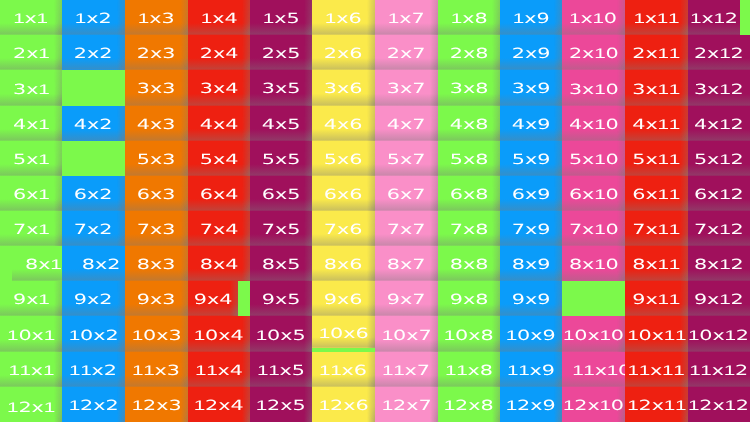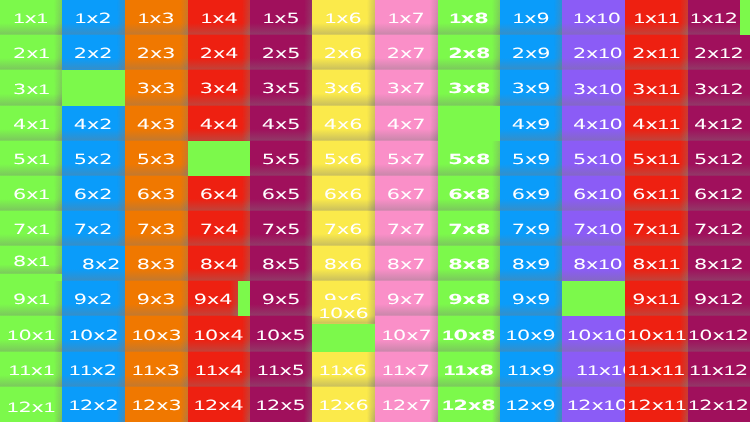--- a/index.html
+++ b/index.html
@@ -27,23 +27,23 @@
        transform:scaleX(1.48) translateY(.85px);filter:blur(.2px);}
   .lbl > i > u{text-decoration:none;font-family:"Liberation Sans",sans-serif;
        margin-left:-.15px;margin-right:-.15px;}
   .c1{background:#7cf94b;}
   .c2{background:#0a9cfa;}
   .c3{background:#f07800;text-align:center;}
   .c4{background:#ee2011;}
   .c5{background:#a0105c;}
   .c6{background:#fbea4b;}
   .c7{background:#fa8fc8;}
-  .c8{background:#7cf94b;font-weight:bold;}
+  .c8{background:#7cf94b;}
   .c9{background:#0a9cfa;}
-  .c10{background:#8b5cf6;padding-left:8px;}
+  .c10{background:#ec4899;}
   .c11{background:#ee2011;}
   .c12{background:#a0105c;}
 </style>
 </head>
 <body>
 
 <div id="grid">
 <div class="cell c1" style="left:0px;top:0px;width:62px;height:35px">
       <div class="shade sb"></div>
       <div class="vedge vr"></div>
@@ -328,20 +328,27 @@
         <i>4x6</i>
       </div>
     </div>
 <div class="cell c7" style="left:375px;top:106px;width:63px;height:35px">
       <div class="shade sb"></div>
       <div class="vedge vr"></div>
       <div class="lbl">
         <i>4x7</i>
       </div>
     </div>
+<div class="cell c8" style="left:438px;top:106px;width:62px;height:35px">
+      <div class="shade sb"></div>
+      <div class="vedge vr"></div>
+      <div class="lbl">
+        <i>4x8</i>
+      </div>
+    </div>
 <div class="cell c9" style="left:500px;top:106px;width:62px;height:35px">
       <div class="shade sb"></div>
       <div class="vedge vr"></div>
       <div class="lbl">
         <i>4x9</i>
       </div>
     </div>
 <div class="cell c10" style="left:562px;top:106px;width:63px;height:35px">
       <div class="shade sb"></div>
       <div class="vedge vr"></div>
@@ -362,34 +369,34 @@
         <i>4x<u>1</u>2</i>
       </div>
     </div>
 <div class="cell c1" style="left:0px;top:141px;width:62px;height:35px">
       <div class="shade sb"></div>
       <div class="vedge vr"></div>
       <div class="lbl">
         <i>5x<u>1</u></i>
       </div>
     </div>
-<div class="cell c2" style="left:62px;top:141px;width:63px;height:35px">
-      <div class="shade sb"></div>
-      <div class="vedge vr"></div>
-      <div class="lbl">
-        <i>5x2</i>
-      </div>
-    </div>
 <div class="cell c3" style="left:125px;top:141px;width:63px;height:35px">
       <div class="shade sb"></div>
       <div class="vedge vr"></div>
       <div class="lbl">
         <i>5x3</i>
       </div>
     </div>
+<div class="cell c4" style="left:188px;top:141px;width:62px;height:35px">
+      <div class="shade sb"></div>
+      <div class="vedge vr"></div>
+      <div class="lbl">
+        <i>5x4</i>
+      </div>
+    </div>
 <div class="cell c5" style="left:250px;top:141px;width:62px;height:35px">
       <div class="shade sb"></div>
       <div class="vedge vr"></div>
       <div class="lbl">
         <i>5x5</i>
       </div>
     </div>
 <div class="cell c6" style="left:312px;top:141px;width:63px;height:35px">
       <div class="shade sb"></div>
       <div class="vedge vr"></div>
@@ -597,21 +604,21 @@
       <div class="lbl">
         <i>7x<u>1</u><u>1</u></i>
       </div>
     </div>
 <div class="cell c12" style="left:688px;top:211px;width:62px;height:35px">
       <div class="shade sb"></div>
       <div class="lbl">
         <i>7x<u>1</u>2</i>
       </div>
     </div>
-<div class="cell c1" style="left:0px;top:246px;width:62px;height:28px">
+<div class="cell c1" style="left:12px;top:246px;width:62px;height:35px">
       <div class="shade sb"></div>
       <div class="vedge vr"></div>
       <div class="lbl">
         <i>8x<u>1</u></i>
       </div>
     </div>
 <div class="cell c2" style="left:62px;top:246px;width:78px;height:35px">
       <div class="shade sb"></div>
       <div class="vedge vr"></div>
       <div class="lbl">
@@ -791,21 +798,21 @@
         <i><u>1</u>0x4</i>
       </div>
     </div>
 <div class="cell c5" style="left:250px;top:316px;width:62px;height:36px">
       <div class="shade sb"></div>
       <div class="vedge vr"></div>
       <div class="lbl">
         <i><u>1</u>0x5</i>
       </div>
     </div>
-<div class="cell c6" style="left:312px;top:300px;width:63px;height:24px">
+<div class="cell c6" style="left:312px;top:316px;width:63px;height:32px">
       <div class="shade sb"></div>
       <div class="vedge vr"></div>
       <div class="lbl">
         <i><u>1</u>0x6</i>
       </div>
     </div>
 <div class="cell c7" style="left:375px;top:316px;width:63px;height:36px">
       <div class="shade sb"></div>
       <div class="vedge vr"></div>
       <div class="lbl">

